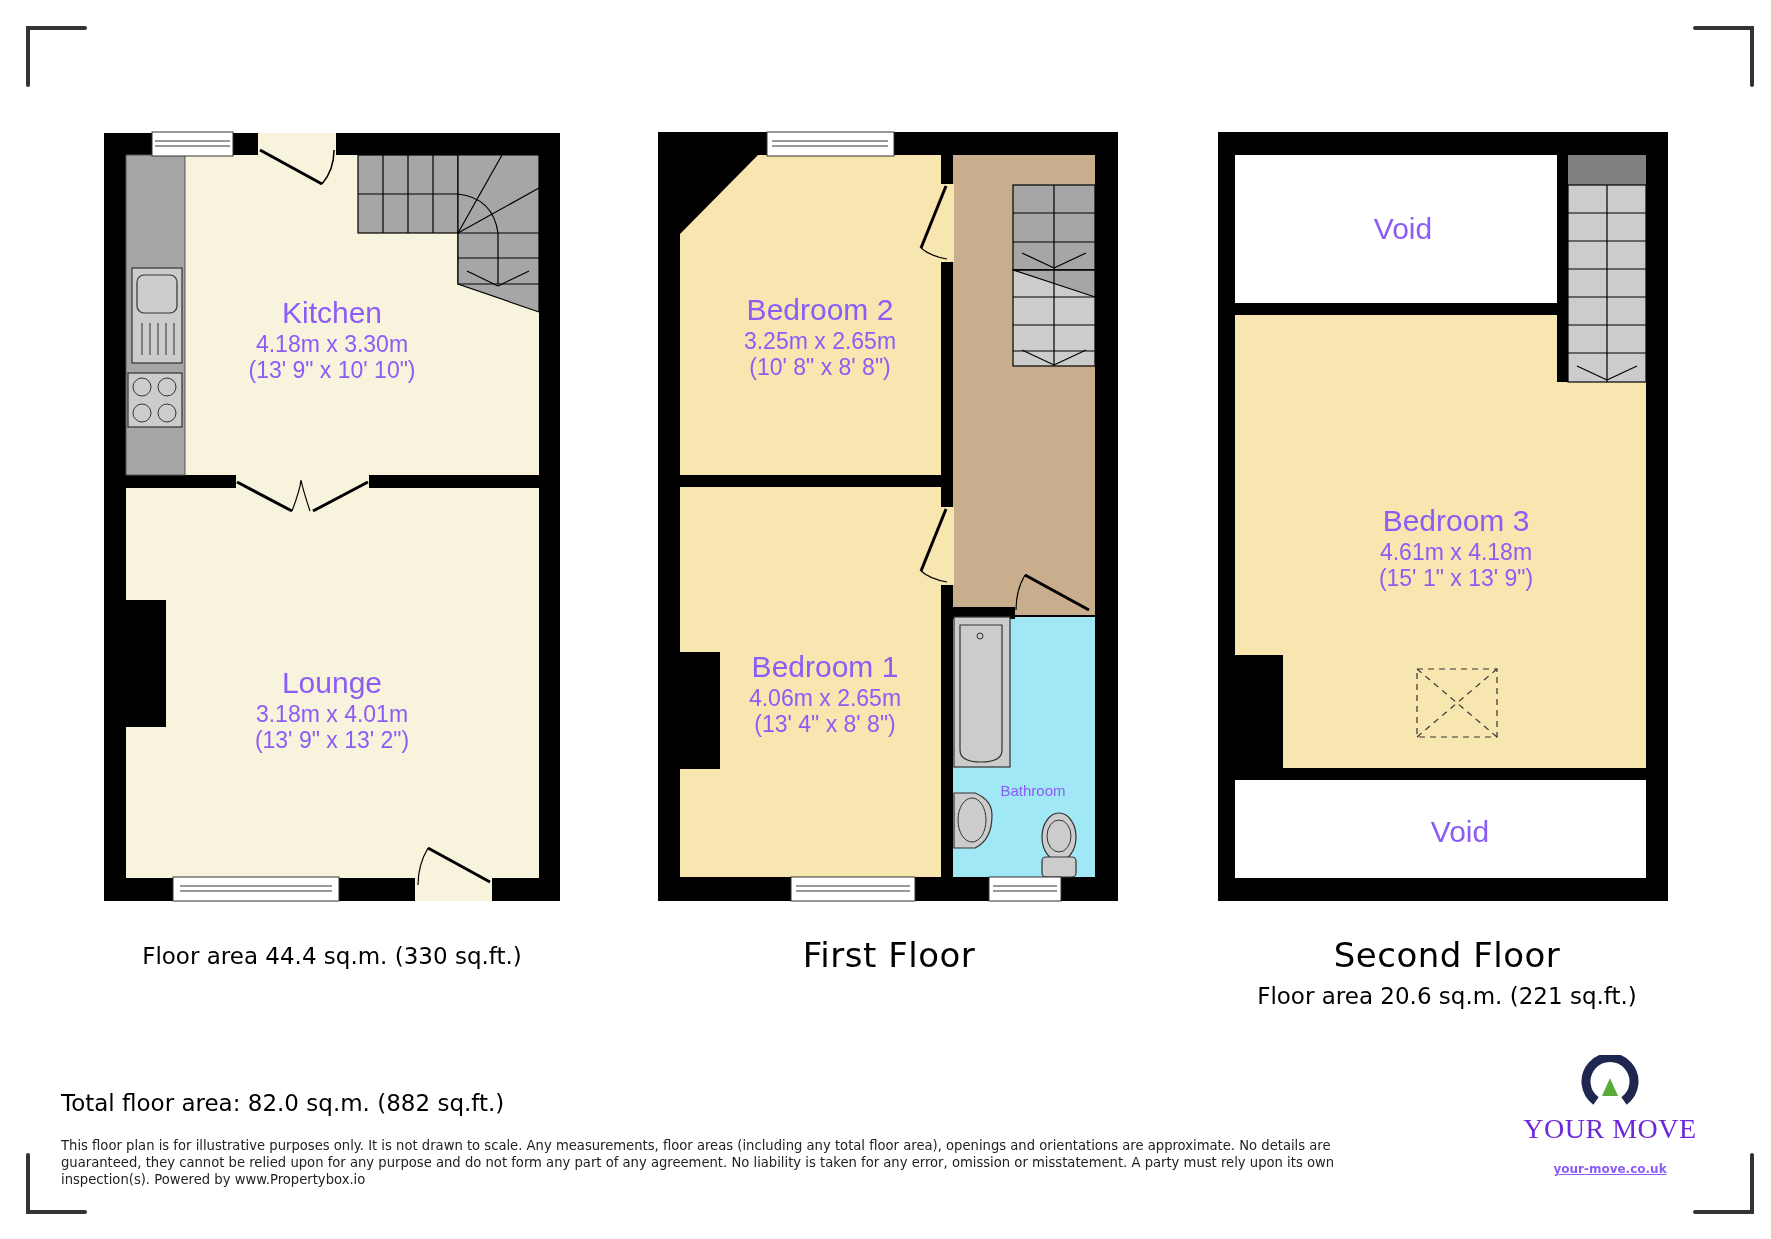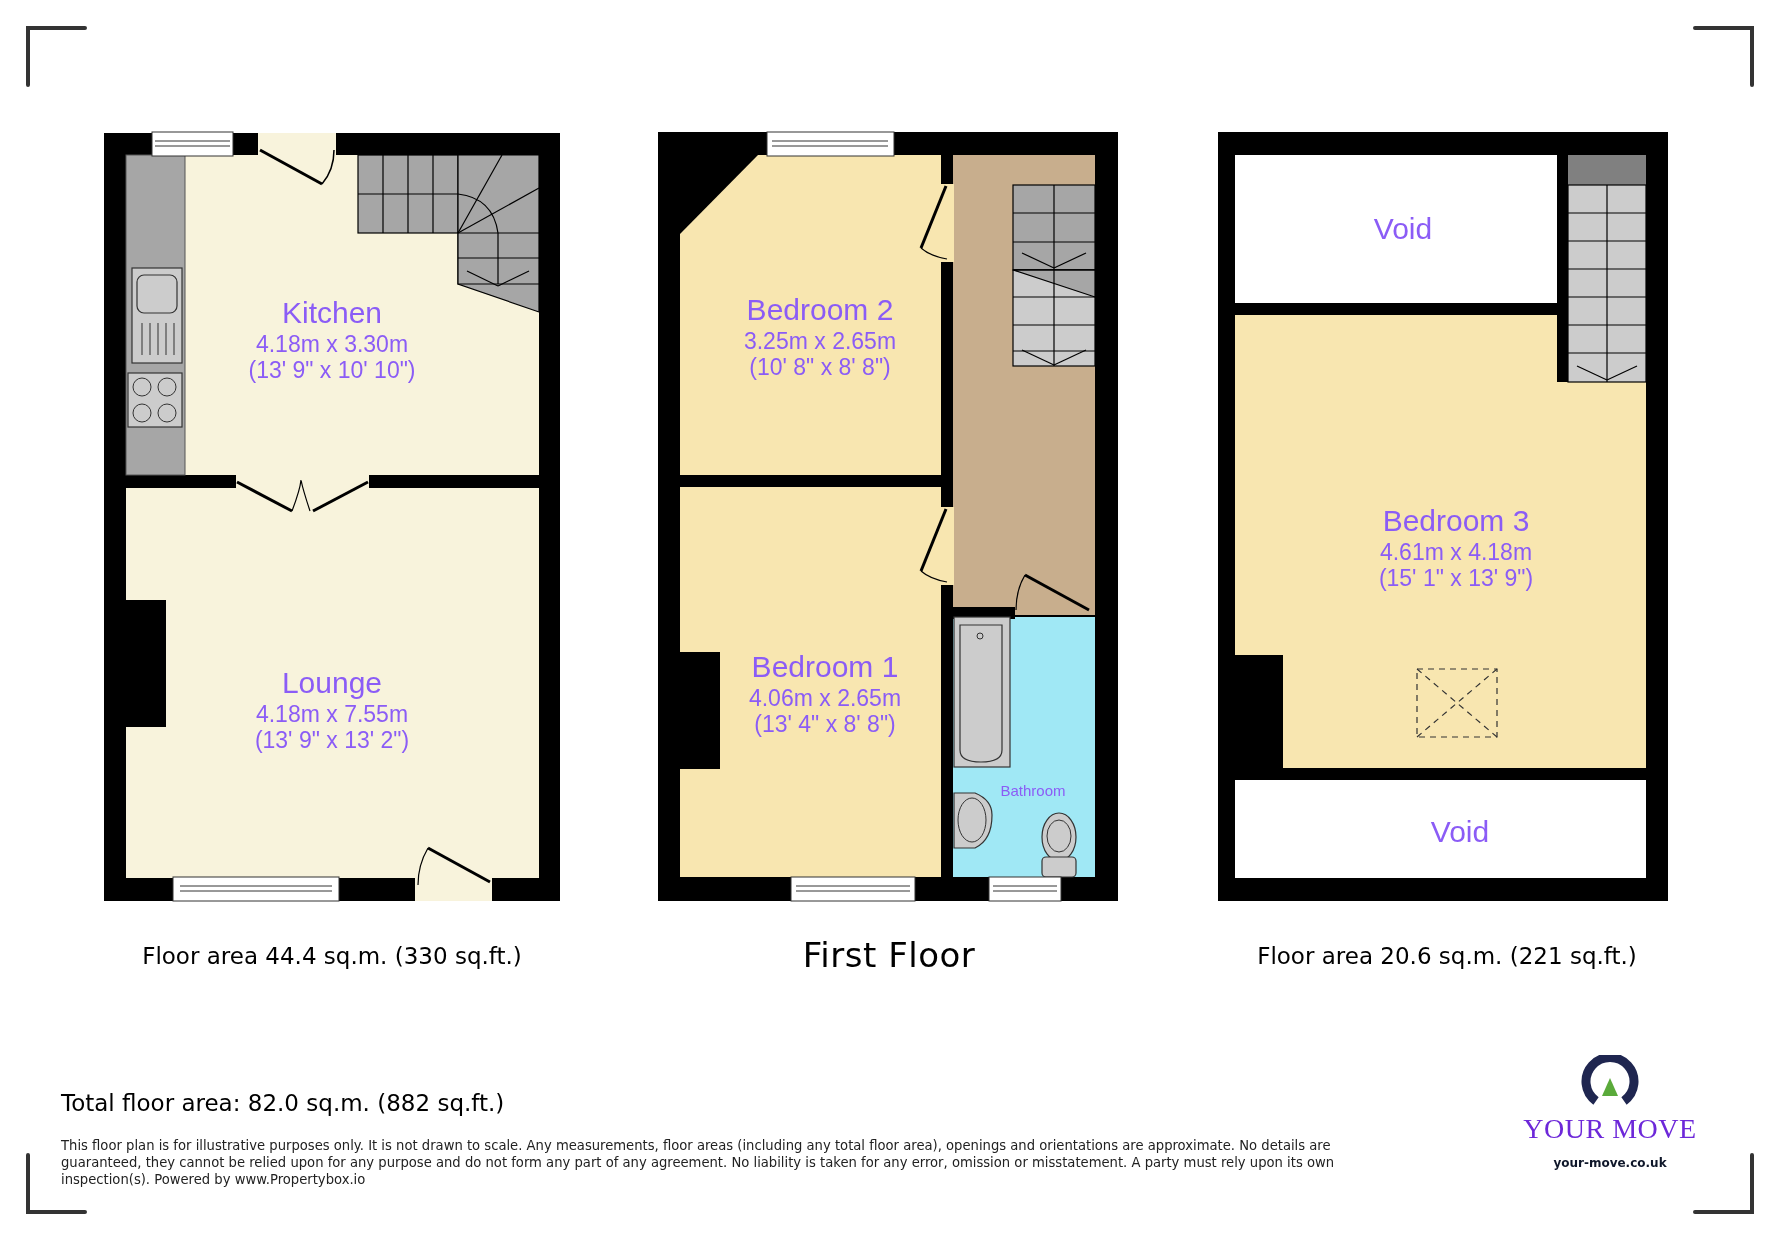--- a/index.html
+++ b/index.html
@@ -9,21 +9,21 @@
   .room-label .name { font-size: 30px; }
   .room-label .dim { font-size: 23px; }
   .room-label.small .name { font-size: 15px; }
   .floor-title { position: absolute; text-align: center; transform: translateX(-50%); white-space: nowrap; font-family: "DejaVu Sans", sans-serif; }
   .floor-title .t { font-size: 34px; letter-spacing: 0.5px; }
   .floor-title .a { font-size: 23px; margin-top: 8px; }
   .total { position: absolute; left: 61px; top: 1090px; font-size: 23px; font-family: "DejaVu Sans", sans-serif; }
   .disclaimer { position: absolute; left: 61px; top: 1137px; width: 1380px; font-size: 14px; line-height: 17px; color: #222; font-family: "DejaVu Sans", sans-serif; transform: scaleX(0.94); transform-origin: left top; }
   .logo { position: absolute; left: 1510px; top: 1055px; width: 200px; text-align: center; }
   .logo .brand { font-family: "Liberation Serif", serif; font-size: 28px; color: #6d28d9; letter-spacing: 0.5px; margin-top: 2px; }
-  .logo .url { font-family: "DejaVu Sans", sans-serif; font-size: 12px; font-weight: bold; color: #0f172a; margin-top: 11px; }
+  .logo .url { font-family: "DejaVu Sans", sans-serif; font-size: 12px; font-weight: bold; color: #8b5cf6; margin-top: 17px; text-decoration: underline; }
 </style>
 </head>
 <body>
 
 <svg class="plan" width="1771" height="1239">
   <g stroke="#333" stroke-width="4" fill="none" stroke-linecap="round">
     <polyline points="28,85 28,28 85,28"></polyline>
     <polyline points="1695,28 1752,28 1752,85"></polyline>
     <polyline points="28,1155 28,1212 85,1212"></polyline>
     <polyline points="1752,1155 1752,1212 1695,1212"></polyline>
@@ -212,21 +212,21 @@
   </g>
 </svg>
 
 <div class="room-label" style="left:332px; top:296px;">
   <div class="name">Kitchen</div>
   <div class="dim">4.18m x 3.30m</div>
   <div class="dim">(13' 9" x 10' 10")</div>
 </div>
 <div class="room-label" style="left:332px; top:666px;">
   <div class="name">Lounge</div>
-  <div class="dim">4.18m x 7.55m</div>
+  <div class="dim">3.18m x 4.01m</div>
   <div class="dim">(13' 9" x 13' 2")</div>
 </div>
 
 <div class="room-label" style="left:820px; top:293px;">
   <div class="name">Bedroom 2</div>
   <div class="dim">3.25m x 2.65m</div>
   <div class="dim">(10' 8" x 8' 8")</div>
 </div>
 <div class="room-label" style="left:825px; top:650px;">
   <div class="name">Bedroom 1</div>
@@ -249,20 +249,21 @@
   <div class="name">Void</div>
 </div>
 
 <div class="floor-title" style="left:332px; top:935px;">
   <div class="a">Floor area 44.4 sq.m. (330 sq.ft.)</div>
 </div>
 <div class="floor-title" style="left:889px; top:935px;">
   <div class="t">First Floor</div>
 </div>
 <div class="floor-title" style="left:1447px; top:935px;">
+  <div class="t">Second Floor</div>
   <div class="a">Floor area 20.6 sq.m. (221 sq.ft.)</div>
 </div>
 
 <div class="total">Total floor area: 82.0 sq.m. (882 sq.ft.)</div>
 <div class="disclaimer">This floor plan is for illustrative purposes only. It is not drawn to scale. Any measurements, floor areas (including any total floor area), openings and orientations are approximate. No details are guaranteed, they cannot be relied upon for any purpose and do not form any part of any agreement. No liability is taken for any error, omission or misstatement. A party must rely upon its own inspection(s). Powered by www.Propertybox.io</div>
 
 <div class="logo">
   <svg width="60" height="52" viewBox="0 0 60 52">
     <path d="M16,46 A24,24 0 1 1 44,46" stroke="#1f2650" stroke-width="9" fill="none"></path>
     <polygon points="30,23 38,41 22,41" fill="#5aaa3a"></polygon>

